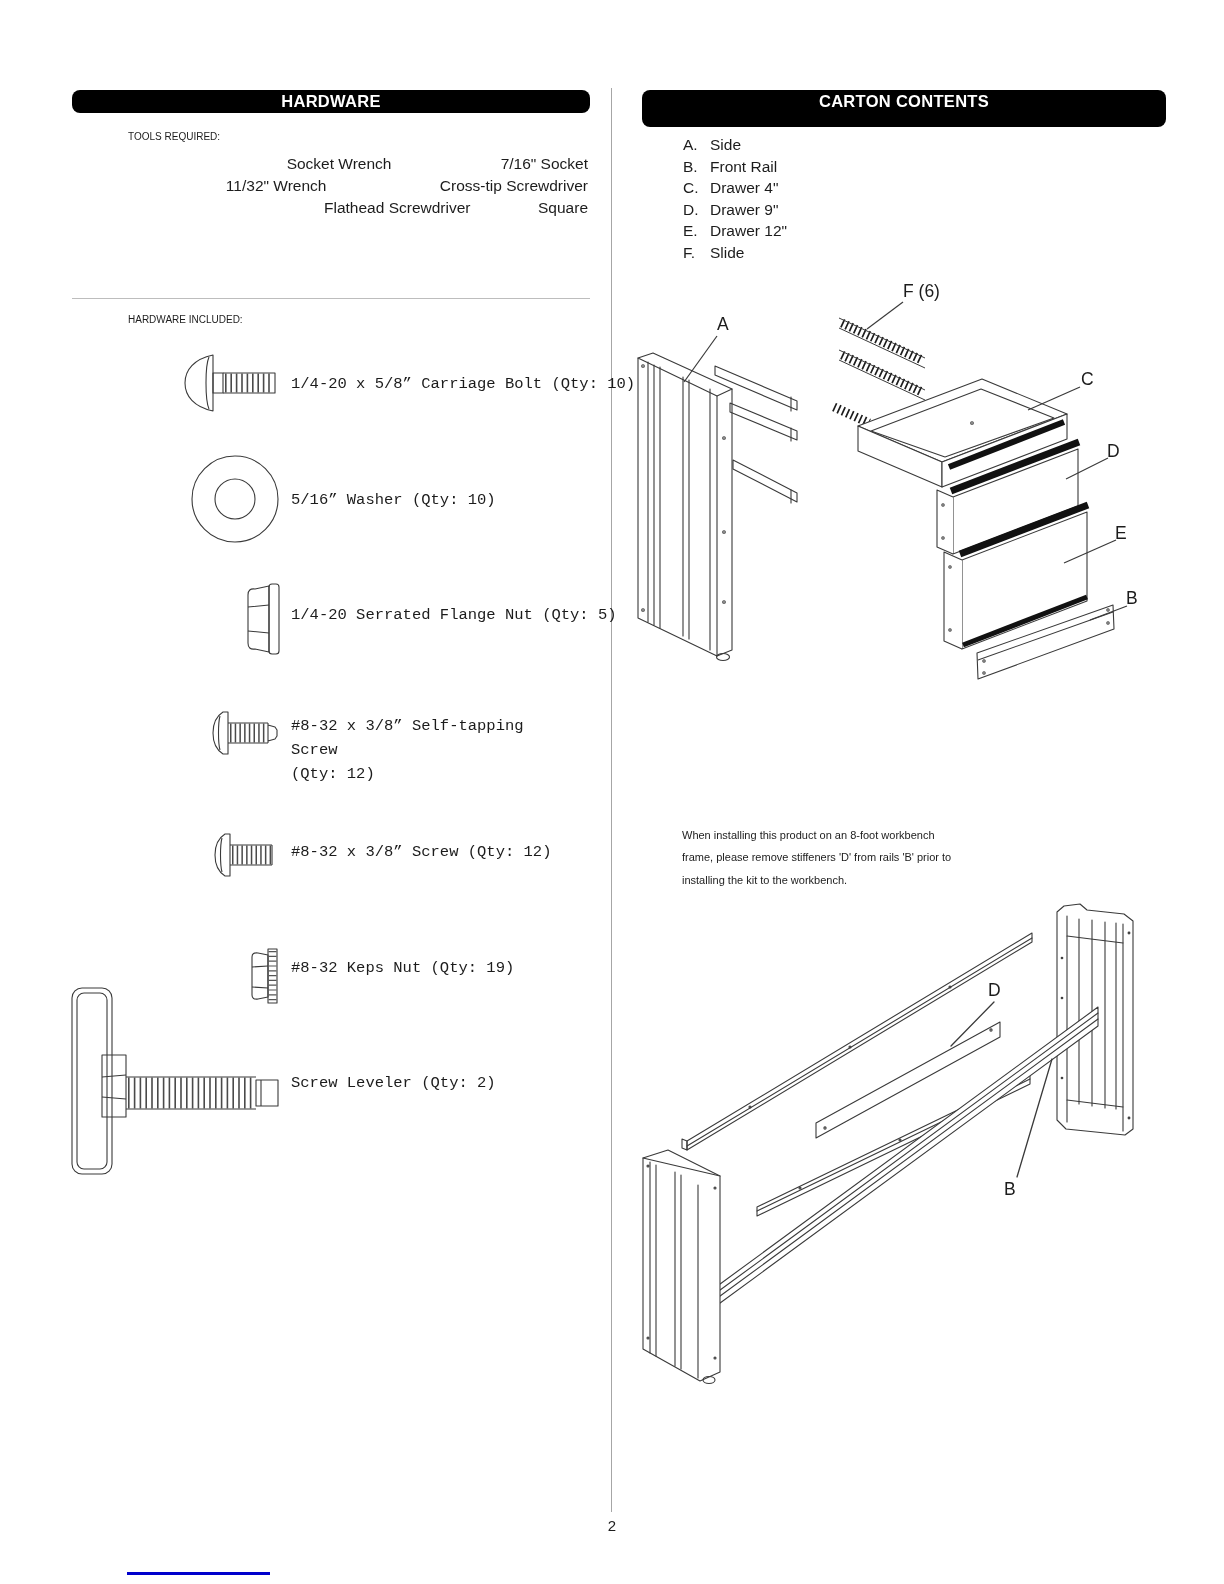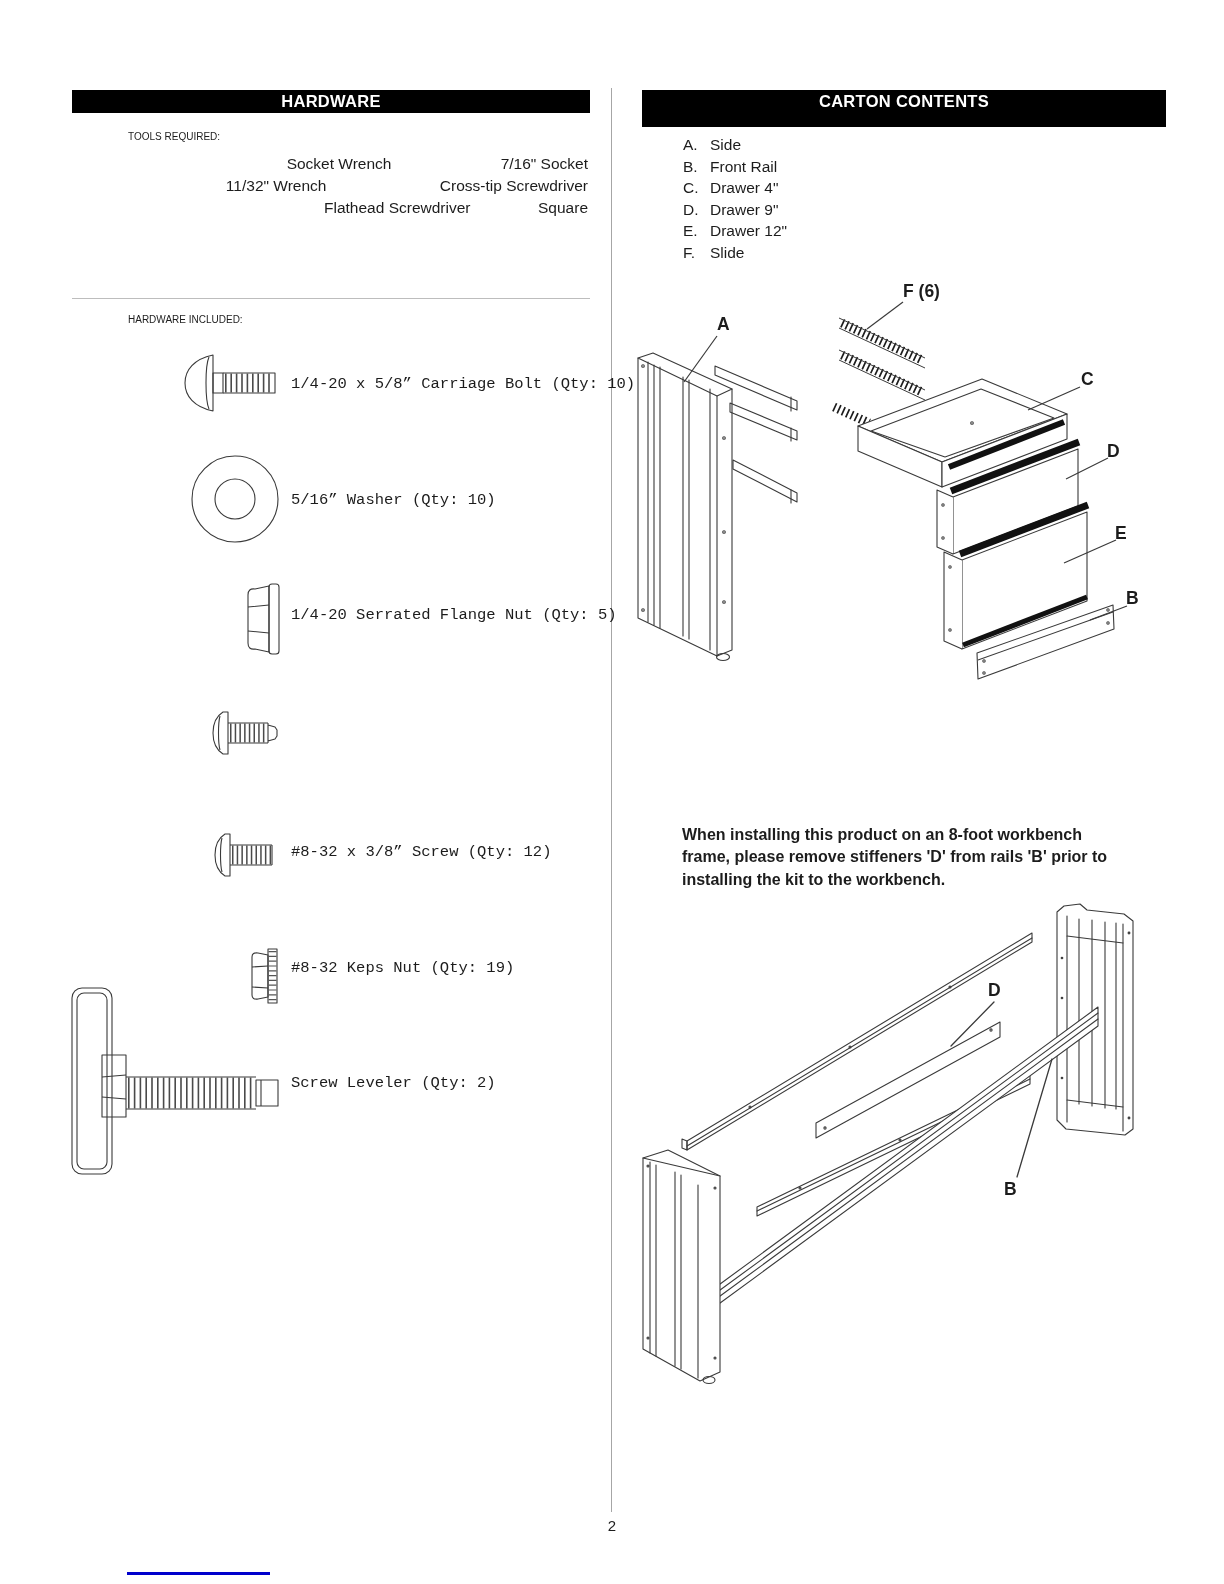--- a/index.html
+++ b/index.html
@@ -5,33 +5,33 @@
   * { box-sizing: border-box; margin: 0; padding: 0; }
   html,body { background:#ffffff; }
   .page {
     position: relative; width: 1224px; height: 1584px;
     background: #ffffff; overflow: hidden;
     font-family: "Liberation Sans", sans-serif; color: #1c1c1c;
   }
   .abs { position: absolute; }
   .bar {
     background:#000000; color:#ffffff; font-weight:700; font-size:16.5px;
-    text-align:center; line-height:23px; letter-spacing:0.3px;
+    text-align:center; line-height:23px; letter-spacing:0.3px;border-radius:8px;
   }
   .h  { font-weight:400; font-size:10px; }
   .t  { font-size:15.5px; }
   .trow { display:flex; line-height:22px;justify-content:flex-end; }
   .tc1 { width:214px; }
   .prow { display:flex; line-height:21.5px; }
   .plet { width:27px; }
   .rule { background:#bdbdbd; height:1px; }
   .vdiv { background:#a6a6a6; width:1px; }
   .lab  { font-size:15.5px; line-height:24px;font-family:Liberation Mono, monospace; }
-  .dlab { position:absolute; font-weight:700; font-size:17.5px; }
-  .note-line { font-size:16px; line-height:22.3px;font-weight:bold; }
+  .dlab { position:absolute; font-weight:400; font-size:17.5px; }
+  .note-line { font-size:11px; line-height:22.3px; }
   .pageno { font-size:15px; text-align:center; width:1224px; }
   .bluelink { background:#0000cc; height:3px; }
   svg { display:block; }
 </style>
 </head>
 <body>
 
 <div class="page">
 
   <div class="abs vdiv" style="left:611px;top:88px;height:1424px"></div>
@@ -89,20 +89,24 @@
 
   <svg class="abs" style="left:210px;top:710px" width="72" height="46" viewBox="0 0 72 46">
     <g stroke="#3a3a3a" fill="none" stroke-width="1.1" stroke-linejoin="round">
       <path d="M13,2 C5,7 3,14 3,23 C3,32 5,39 13,44 L18,44 L18,2 Z"></path>
       <path d="M10,6 C8,13 8,33 10,40"></path>
       <path d="M18,13 L58,13 M18,33 L58,33"></path>
       <path d="M58,13 L58,33 M58,15 L65,17 L67,20 L67,26 L65,29 L58,31"></path>
     </g>
     <line x1="20" y1="23" x2="57" y2="23" stroke="#4a4a4a" stroke-width="19" stroke-dasharray="1.5,3.2"></line>
   </svg>
+  <div class="abs lab" style="left:291px;top:714px;width:268px">
+    <div>#8-32 x 3/8” Self-tapping Screw</div>
+    <div>(Qty: 12)</div>
+  </div>
 
   <svg class="abs" style="left:212px;top:832px" width="72" height="46" viewBox="0 0 72 46">
     <g stroke="#3a3a3a" fill="none" stroke-width="1.1" stroke-linejoin="round">
       <path d="M13,2 C5,7 3,14 3,23 C3,32 5,39 13,44 L18,44 L18,2 Z"></path>
       <path d="M10,6 C8,13 8,33 10,40"></path>
       <path d="M18,13 L60,13 M18,33 L60,33 M60,13 L60,33"></path>
     </g>
     <line x1="20" y1="23" x2="59" y2="23" stroke="#4a4a4a" stroke-width="19" stroke-dasharray="1.5,3.2"></line>
   </svg>
   <div class="abs lab" style="left:291px;top:840px">#8-32 x 3/8” Screw (Qty: 12)</div>

